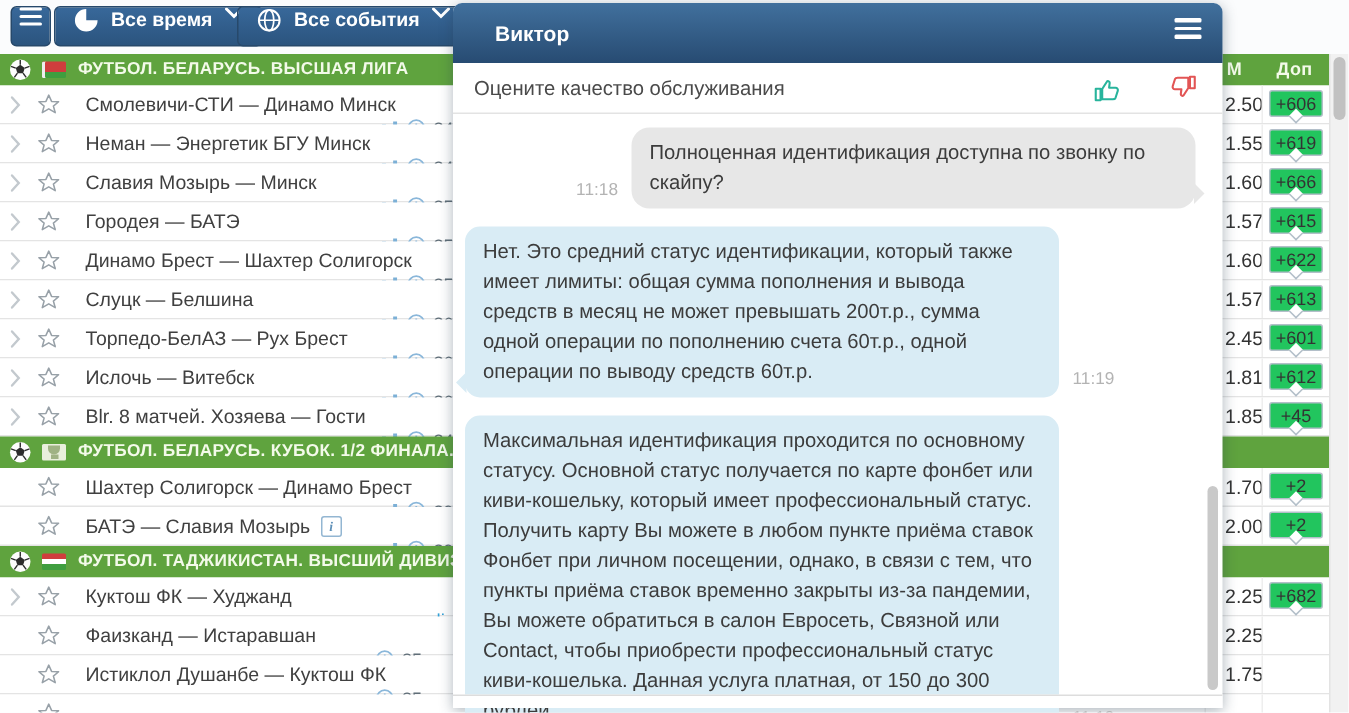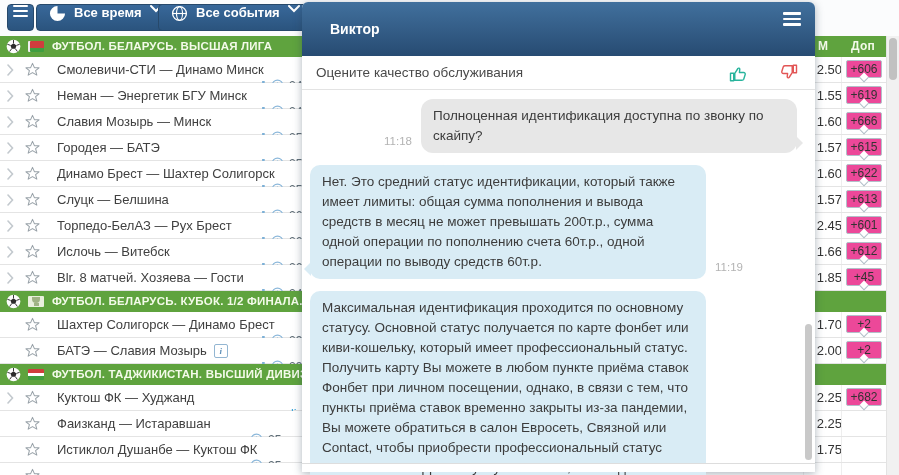--- a/index.html
+++ b/index.html
@@ -50,37 +50,37 @@
   .metagrp{position:absolute;left:250px;top:16px;height:25px;display:flex;align-items:center;gap:5px;}
   .live{color:#33a1d8;font-size:12.5px;padding-left:41px;}
   .mdate{font-size:12px;color:#5f6d77;}
   .mval{
     position:absolute;right:44px;top:0;width:38px;height:25px;line-height:25px;text-align:right;
     font-size:13px;color:#333;border-left:1px solid #eee;
   }
   .dopcell{position:absolute;right:0;top:0;width:44px;height:25px;border-left:1px solid #eee;}
   .dop-box{
     position:absolute;right:4px;top:3px;width:34px;height:16px;line-height:16px;box-sizing:content-box;
-    border:1px solid #b3bfc9;border-radius:2px;background:#ec4899;text-align:center;
+    border:1px solid #b3bfc9;border-radius:2px;background:#22c55e;text-align:center;
     font-size:12px;color:#333;cursor:pointer;
   }
   .dop-box::after{
     content:'';position:absolute;left:50%;bottom:-4px;width:6px;height:6px;background:#fff;
     border-right:1px solid #b3bfc9;border-bottom:1px solid #b3bfc9;transform:translateX(-50%) rotate(45deg);
   }
   
   .pagescroll{position:absolute;right:0;top:36px;bottom:0;width:13px;background:#f1f1f1;border-left:1px solid #e3e3e3;box-sizing:border-box;}
   .pagescroll .thumb{position:absolute;left:2px;right:2px;top:2px;height:42px;background:#c1c1c1;border-radius:4px;}
   
   .chat{
     position:absolute;left:302px;top:2px;width:513px;height:470px;background:#fff;
     border-radius:6px 6px 0 0;box-shadow:0 2px 9px rgba(40,60,80,.38);
   }
   .chat-header{
-    position:relative;height:54px;background:linear-gradient(#41709d,#274b72);border-radius:6px 6px 0 0;
+    position:relative;height:40px;background:linear-gradient(#41709d,#274b72);border-radius:6px 6px 0 0;
     display:flex;align-items:center;
   }
   .chat-title{color:#fff;font-size:14px;font-weight:700;margin-left:28px;}
   .chat-burger{position:absolute;right:14px;top:10px;display:flex;flex-direction:column;gap:3px;cursor:pointer;}
   .chat-burger i{display:block;width:18px;height:2.5px;background:#fff;border-radius:1px;}
   .rating{height:33px;display:flex;align-items:center;padding:0 10px 0 14px;border-bottom:1px solid #e3e3e3;gap:19px;}
   .rating-label{flex:1;font-size:13.5px;color:#4a4a4a;}
   .thumb-btn{background:none;border:none;padding:0 6px;cursor:pointer;display:flex;align-items:center;}
   .msgs{padding:9px 18px 0 8px;}
   .msg{display:flex;align-items:flex-end;}
@@ -427,21 +427,21 @@
         </svg>
       </span>
       <span class="clock">
         <svg width="13" height="13" viewBox="0 0 13 13">
           <circle cx="6.5" cy="6.5" r="5.4" fill="none" stroke="#8ab7da" stroke-width="1.2"></circle>
           <polyline points="6.5,3.4 6.5,6.8 9,6.8" fill="none" stroke="#8ab7da" stroke-width="1.2"></polyline>
         </svg>
       </span>
       <span class="mdate">26</span>
     </span>
-    <span class="mval">1.66</span>
+    <span class="mval">1.81</span>
     <span class="dopcell">
       <span class="dop-box">+612</span>
     </span>
   </div>
     <div class="row">
     <span class="chev">
       <svg width="7" height="12" viewBox="0 0 7 12">
           <polyline points="1,1 5.5,6 1,11" fill="none" stroke="#c3c9ce" stroke-width="1.6" stroke-linecap="round"></polyline>
         </svg>
     </span>

